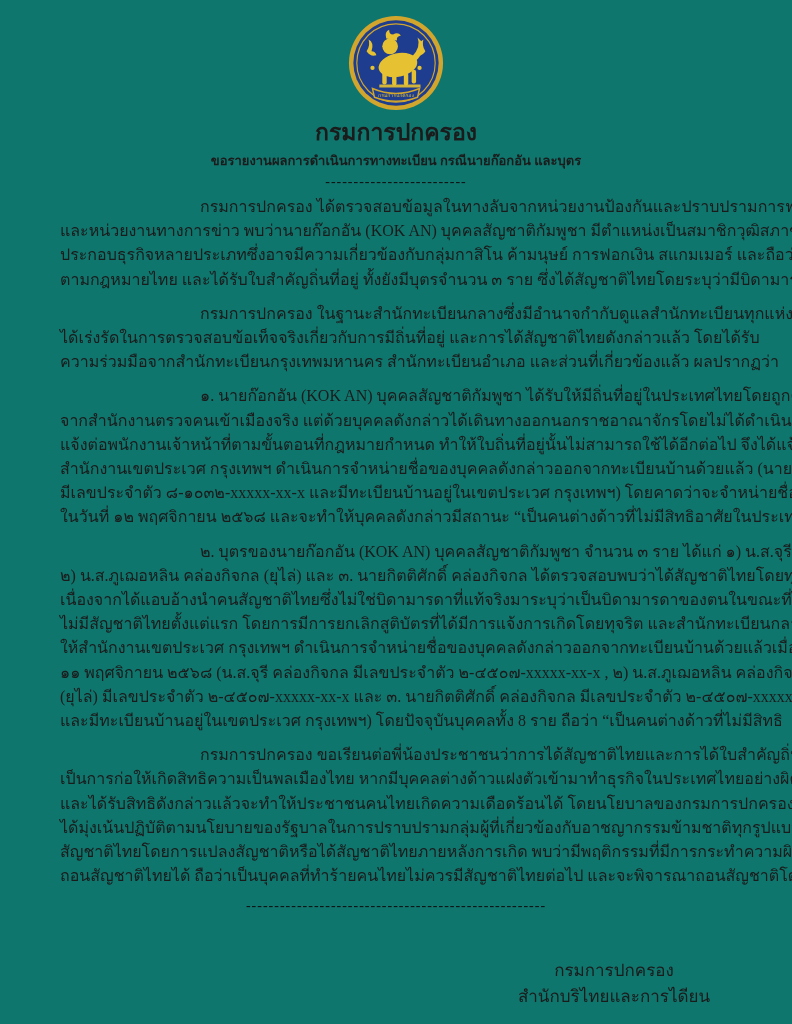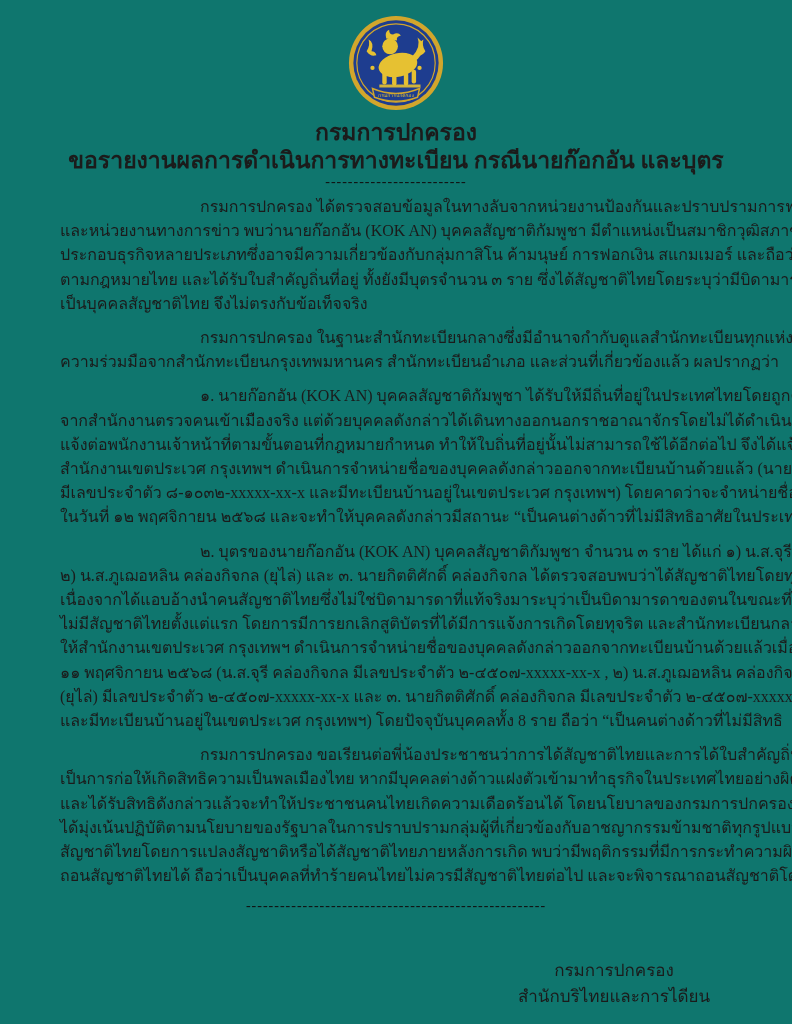--- a/index.html
+++ b/index.html
@@ -11,21 +11,21 @@
     color:#1b1b1b;
     overflow:hidden;
   }
   .header{ text-align:center; padding-top:14px; }
   .emblem{ width:98px;height:98px;margin:0 auto; }
   .doc-title{
     margin:2px 0 0 0;
     font-size:23px; font-weight:bold; line-height:30px;
   }
   .doc-subtitle{
-    margin:0; font-size:23px; font-weight:bold; line-height:26px;
+    margin:0; font-size:13px; font-weight:bold; line-height:26px;
   }
   .sep{ text-align:center; font-size:14px; line-height:15px; letter-spacing:1px; color:#111; }
   .body-text{
     margin:6px 60px 0 60px;
     font-size:16px; line-height:24.2px;
   }
   .para{ margin:0 0 10px 0; }
   .para .line{ white-space:nowrap; }
   .para .line.first{ text-indent:140px; }
   .sep-bottom{ margin-top:4px; }
@@ -75,24 +75,24 @@
     <h2 class="doc-subtitle">ขอรายงานผลการดำเนินการทางทะเบียน กรณีนายก๊อกอัน และบุตร</h2>
     <div class="sep">-------------------------</div>
   </div>
 
   <div class="body-text" id="paragraphs">
       <div class="para">
         <div class="line first">กรมการปกครอง ได้ตรวจสอบข้อมูลในทางลับจากหน่วยงานป้องกันและปราบปรามการฟอกเงิน (ปปง.)</div>
         <div class="line">และหน่วยงานทางการข่าว พบว่านายก๊อกอัน (KOK AN) บุคคลสัญชาติกัมพูชา มีตำแหน่งเป็นสมาชิกวุฒิสภาของประเทศกัมพูชา</div>
         <div class="line">ประกอบธุรกิจหลายประเภทซึ่งอาจมีความเกี่ยวข้องกับกลุ่มกาสิโน ค้ามนุษย์ การฟอกเงิน สแกมเมอร์ และถือว่าเป็นความผิด</div>
         <div class="line">ตามกฎหมายไทย และได้รับใบสำคัญถิ่นที่อยู่ ทั้งยังมีบุตรจำนวน ๓ ราย ซึ่งได้สัญชาติไทยโดยระบุว่ามีบิดามารดา</div>
-        <div class="line">เป็นบุคคลสัญชาติไทย จึงไม่ตรงกับข้อเท็จจริง</div>
       </div>
       <div class="para">
         <div class="line first">กรมการปกครอง ในฐานะสำนักทะเบียนกลางซึ่งมีอำนาจกำกับดูแลสำนักทะเบียนทุกแห่ง</div>
+        <div class="line">ได้เร่งรัดในการตรวจสอบข้อเท็จจริงเกี่ยวกับการมีถิ่นที่อยู่ และการได้สัญชาติไทยดังกล่าวแล้ว โดยได้รับ</div>
         <div class="line">ความร่วมมือจากสำนักทะเบียนกรุงเทพมหานคร สำนักทะเบียนอำเภอ และส่วนที่เกี่ยวข้องแล้ว ผลปรากฏว่า</div>
       </div>
       <div class="para">
         <div class="line first">๑. นายก๊อกอัน (KOK AN) บุคคลสัญชาติกัมพูชา ได้รับให้มีถิ่นที่อยู่ในประเทศไทยโดยถูกต้อง</div>
         <div class="line">จากสำนักงานตรวจคนเข้าเมืองจริง แต่ด้วยบุคคลดังกล่าวได้เดินทางออกนอกราชอาณาจักรโดยไม่ได้ดำเนินการ</div>
         <div class="line">แจ้งต่อพนักงานเจ้าหน้าที่ตามขั้นตอนที่กฎหมายกำหนด ทำให้ใบถิ่นที่อยู่นั้นไม่สามารถใช้ได้อีกต่อไป จึงได้แจ้งให้</div>
         <div class="line">สำนักงานเขตประเวศ กรุงเทพฯ ดำเนินการจำหน่ายชื่อของบุคคลดังกล่าวออกจากทะเบียนบ้านด้วยแล้ว (นายก๊อกอัน</div>
         <div class="line">มีเลขประจำตัว ๘-๑๐๓๒-xxxxx-xx-x และมีทะเบียนบ้านอยู่ในเขตประเวศ กรุงเทพฯ) โดยคาดว่าจะจำหน่ายชื่อในทะเบียนบ้านได้</div>
         <div class="line">ในวันที่ ๑๒ พฤศจิกายน ๒๕๖๘ และจะทำให้บุคคลดังกล่าวมีสถานะ “เป็นคนต่างด้าวที่ไม่มีสิทธิอาศัยในประเทศไทย”</div>
       </div>

